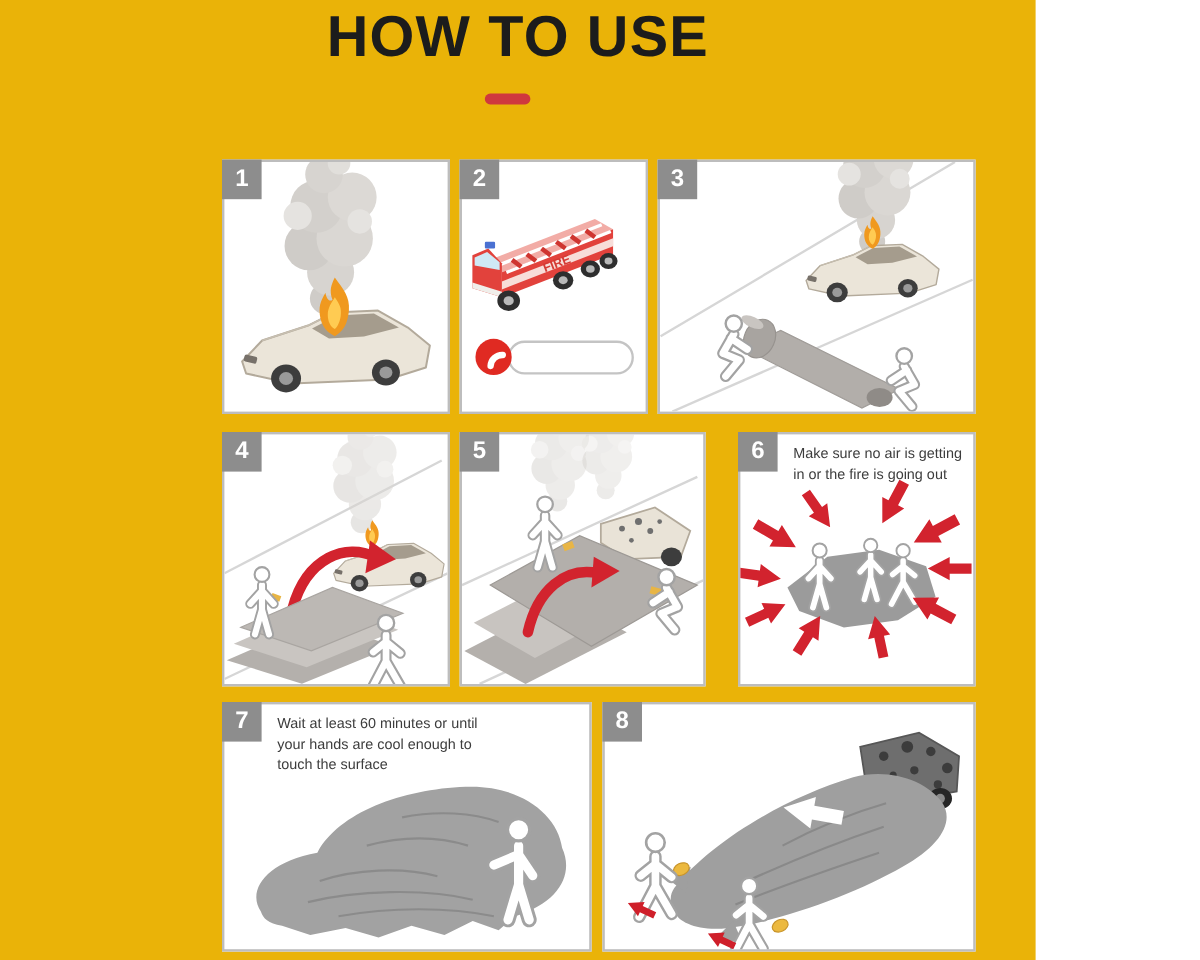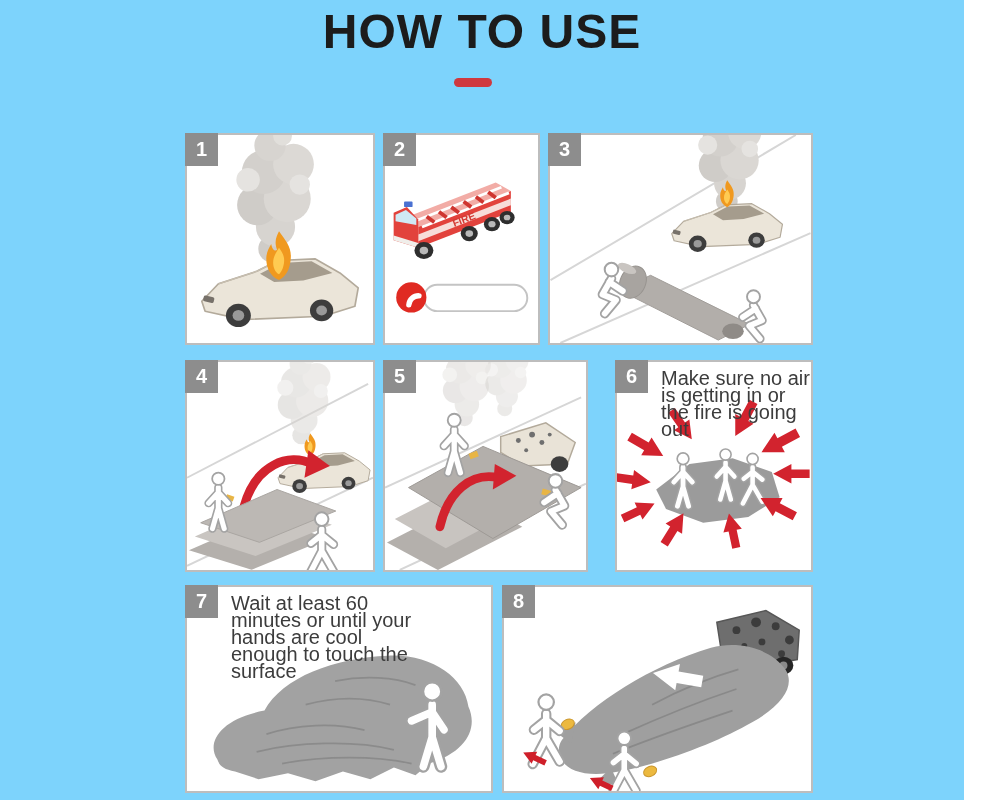--- a/index.html
+++ b/index.html
@@ -1,26 +1,26 @@
 <!DOCTYPE html>
 <html><head>
 <meta charset="utf-8">
 <style>
   html,body{margin:0;padding:0;background:#ffffff;}
-  .canvas{position:relative;width:964px;height:800px;background:#7dd3fc;overflow:hidden;
+  .canvas{position:relative;width:863px;height:800px;background:#eab308;overflow:hidden;
           font-family:"Liberation Sans",sans-serif;}
   .title{position:absolute;top:4px;left:0;width:100%;text-align:center;
          font-size:48px;font-weight:700;color:#1c1c1c;letter-spacing:1px;margin:0;}
   .title-dash{position:absolute;top:78px;left:calc(50% - 28px);width:38px;height:9px;
               border-radius:5px;background:#cf383e;}
   .panel{position:absolute;background:#ffffff;border:2px solid #bdbdbd;box-sizing:border-box;}
   .badge{position:absolute;top:-2px;left:-2px;width:33px;height:33px;background:#8d8d8d;
          color:#ffffff;font-size:20px;font-weight:700;display:flex;align-items:center;
          justify-content:center;z-index:3;}
-  .caption{position:absolute;top:8px;left:44px;font-size:20px;line-height:17px;
+  .caption{position:absolute;top:8px;left:44px;font-size:12px;line-height:17px;
            color:#3c3c3c;z-index:2;}
   .art{position:absolute;left:0;top:0;width:100%;height:100%;display:block;}
 </style>
 </head>
 <body>
 
 <div class="canvas">
 
   <svg width="0" height="0" style="position:absolute" aria-hidden="true">
     <defs>

